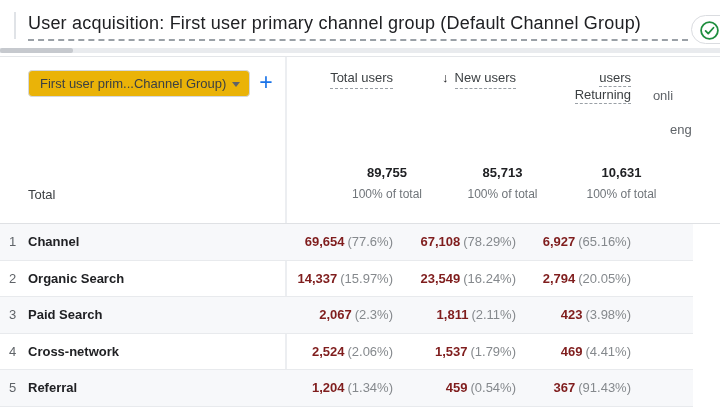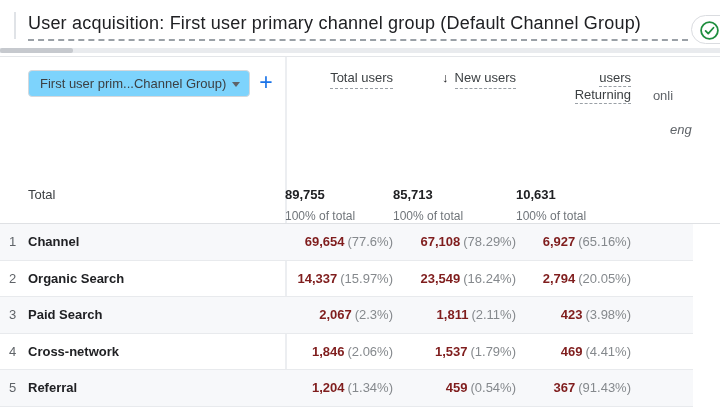--- a/index.html
+++ b/index.html
@@ -18,21 +18,21 @@
   }
   .check-chip svg { position:absolute; left:7px; top:4px; }
   
   .hscroll { position:absolute; left:0; top:48px; width:720px; height:5px; background:#e9ebee; }
   .hscroll .thumb { position:absolute; left:0; top:0; width:73px; height:5px; background:#c6c9ce; border-radius:2px; }
   .table-top-border { position:absolute; left:0; top:56px; width:720px; height:1px; background:#e4e6e9; }
   
   .col-divider { position:absolute; left:285px; top:57px; width:2px; height:350px; background:#eceef1; }
   .dim-chip {
     position:absolute; left:28px; top:70px; width:222px; height:27px;
-    border:1px solid #d5d8dc; border-radius:4px; background:#7dd3fc; cursor:pointer;
+    border:1px solid #d5d8dc; border-radius:4px; background:#eab308; cursor:pointer;
     font-size:13px; color:#3c4043; line-height:25px; padding:0 26px 0 11px;
     white-space:nowrap; overflow:hidden;
   }
   .caret {
     position:absolute; right:9px; top:11px; width:0; height:0;
     border-left:4px solid transparent; border-right:4px solid transparent;
     border-top:5px solid #5f6368;
   }
   .add-btn {
     position:absolute; left:253px; top:68px; width:26px; height:28px;
@@ -42,25 +42,25 @@
   .mh { position:absolute; top:70px; text-align:right; font-size:13px; color:#3c4043; cursor:pointer; }
   .mh1 { left:285px; width:108px; }
   .mh2 { left:393px; width:123px; }
   .mh3 { left:516px; width:115px; }
   .u { border-bottom:1px dashed #9aa0a6; padding-bottom:3px; }
   .mh3 div { line-height:15px; margin-bottom:2px; }
   .mh3 .u { padding-bottom:1px; }
   .sort-arrow { font-weight:700; color:#202124; margin-right:6px; border:none; }
   .frag { position:absolute; font-size:13px; color:#5f6368; white-space:nowrap; overflow:hidden; }
   .frag1 { left:652px; top:88px;  width:22px;text-align:center; }
-  .frag2 { left:670px; top:122px; width:23px;font-style:italic; }
+  .frag2 { left:670px; top:122px; width:23px; }
   
   .total-row { position:absolute; left:0; top:163px; width:720px; height:61px; border-bottom:1px solid #dfe1e4; }
   .total-label { position:absolute; left:28px; top:24px; font-size:13px; color:#3c4043; }
-  .tcell { position:absolute; top:24px; text-align:left; }
+  .tcell { position:absolute; top:2px; text-align:center;margin-left:48px; }
   .tc1 { left:285px; width:108px; } .tc2 { left:393px; width:123px; } .tc3 { left:516px; width:115px; }
   .tval { display:block; font-size:13px; font-weight:700; color:#202124; line-height:16px; }
   .tshare { display:block; font-size:12px; color:#70757a; line-height:16px; margin-top:5px; }
   
   .rows { position:absolute; left:0; top:224px; width:720px; }
   .row { position:relative; width:693px; height:36.6px; border-bottom:1px solid #e8eaed; }
   .row.striped { background:#f7f8fa; }
   .rnum  { position:absolute; left:9px;  top:0; line-height:36px; font-size:13px; color:#5f6368; }
   .rname { position:absolute; left:28px; top:0; line-height:36px; font-size:13px; font-weight:700; color:#202124; }
   .rc { position:absolute; top:0; line-height:36px; font-size:13px; text-align:right; white-space:nowrap; }
@@ -148,21 +148,21 @@
       <span class="rnum">3</span>
       <span class="rname">Paid Search</span>
       <span class="rc rc1"><span class="val">2,067</span><span class="pct">(2.3%)</span></span>
       <span class="rc rc2"><span class="val">1,811</span><span class="pct">(2.11%)</span></span>
       <span class="rc rc3"><span class="val">423</span><span class="pct">(3.98%)</span></span>
     </div>
 
     <div class="row">
       <span class="rnum">4</span>
       <span class="rname">Cross-network</span>
-      <span class="rc rc1"><span class="val">1,846</span><span class="pct">(2.06%)</span></span>
+      <span class="rc rc1"><span class="val">2,524</span><span class="pct">(2.06%)</span></span>
       <span class="rc rc2"><span class="val">1,537</span><span class="pct">(1.79%)</span></span>
       <span class="rc rc3"><span class="val">469</span><span class="pct">(4.41%)</span></span>
     </div>
 
     <div class="row striped">
       <span class="rnum">5</span>
       <span class="rname">Referral</span>
       <span class="rc rc1"><span class="val">1,204</span><span class="pct">(1.34%)</span></span>
       <span class="rc rc2"><span class="val">459</span><span class="pct">(0.54%)</span></span>
       <span class="rc rc3"><span class="val">367</span><span class="pct">(91.43%)</span></span>

